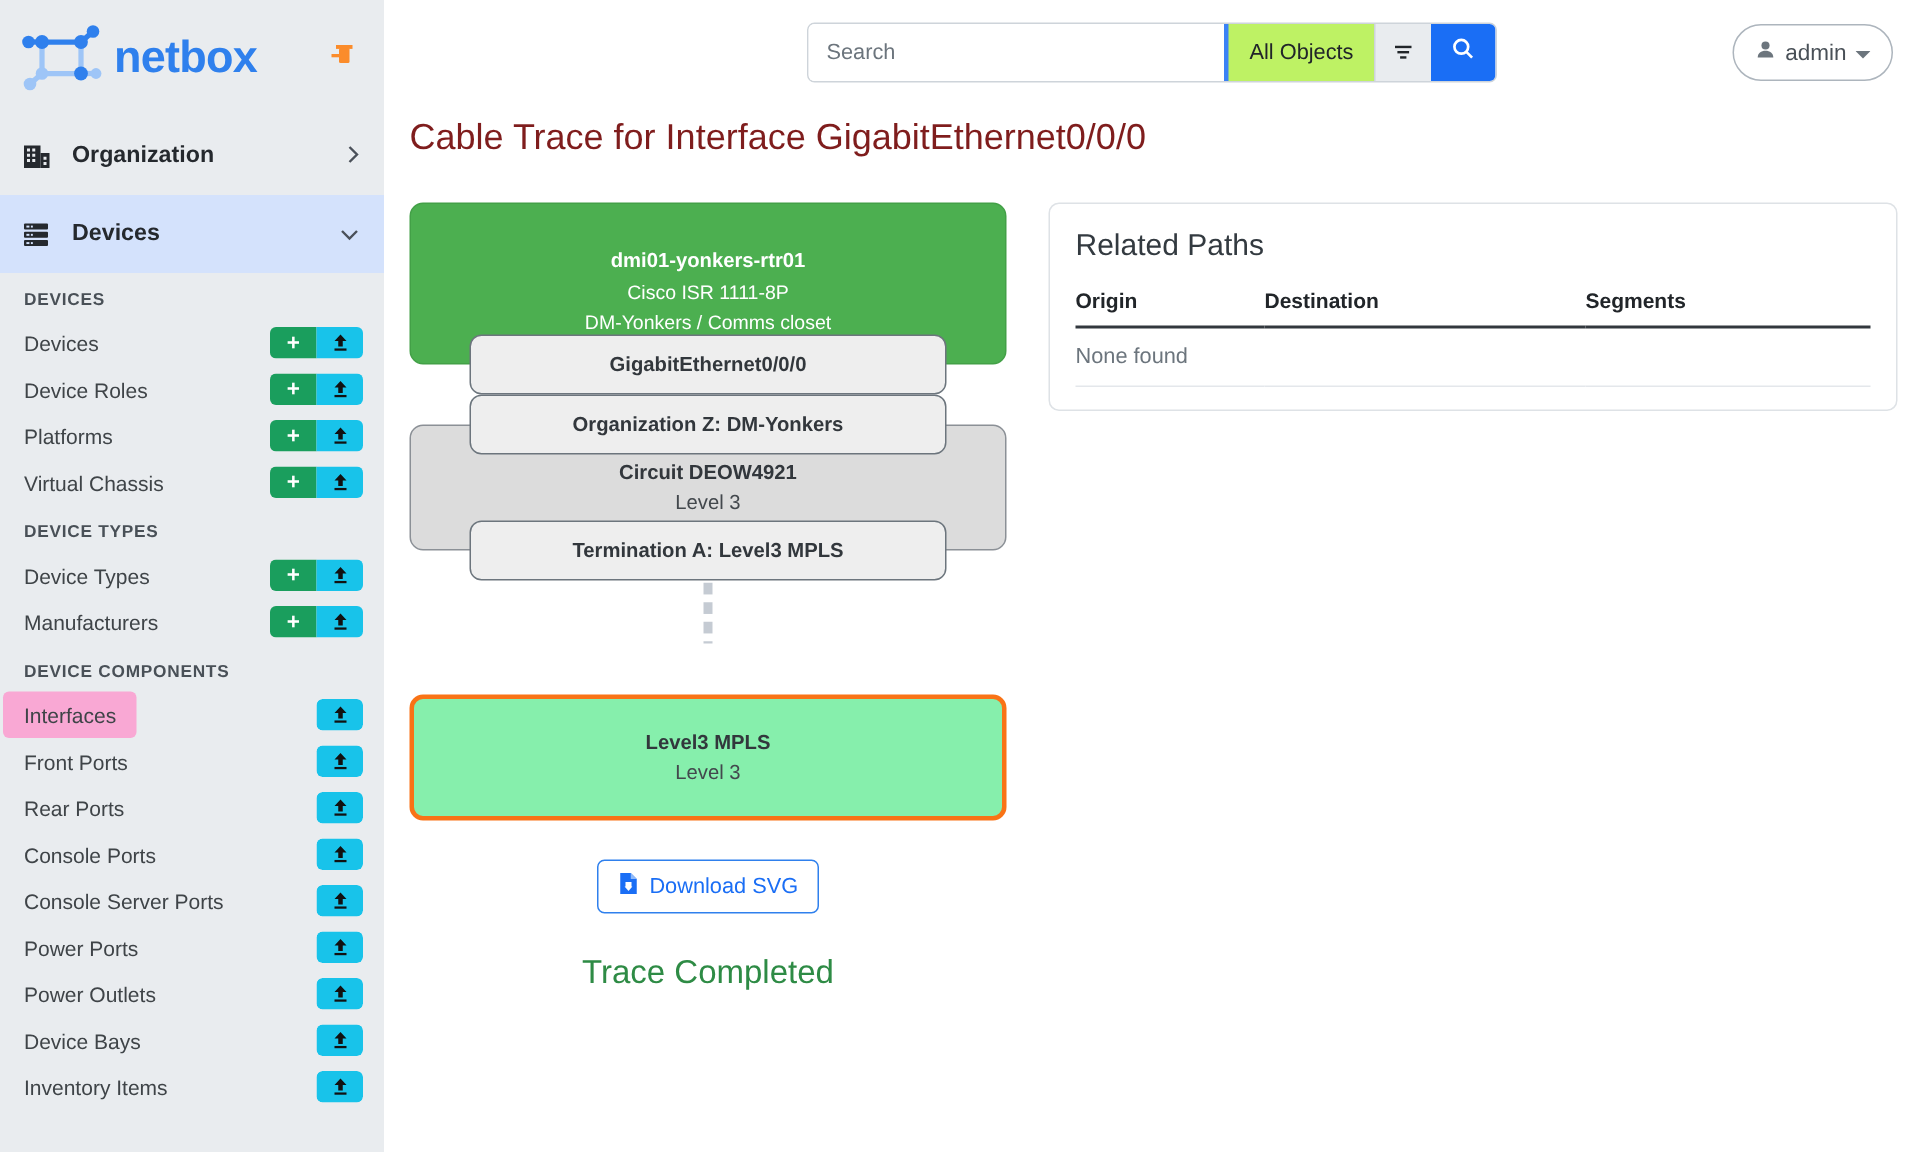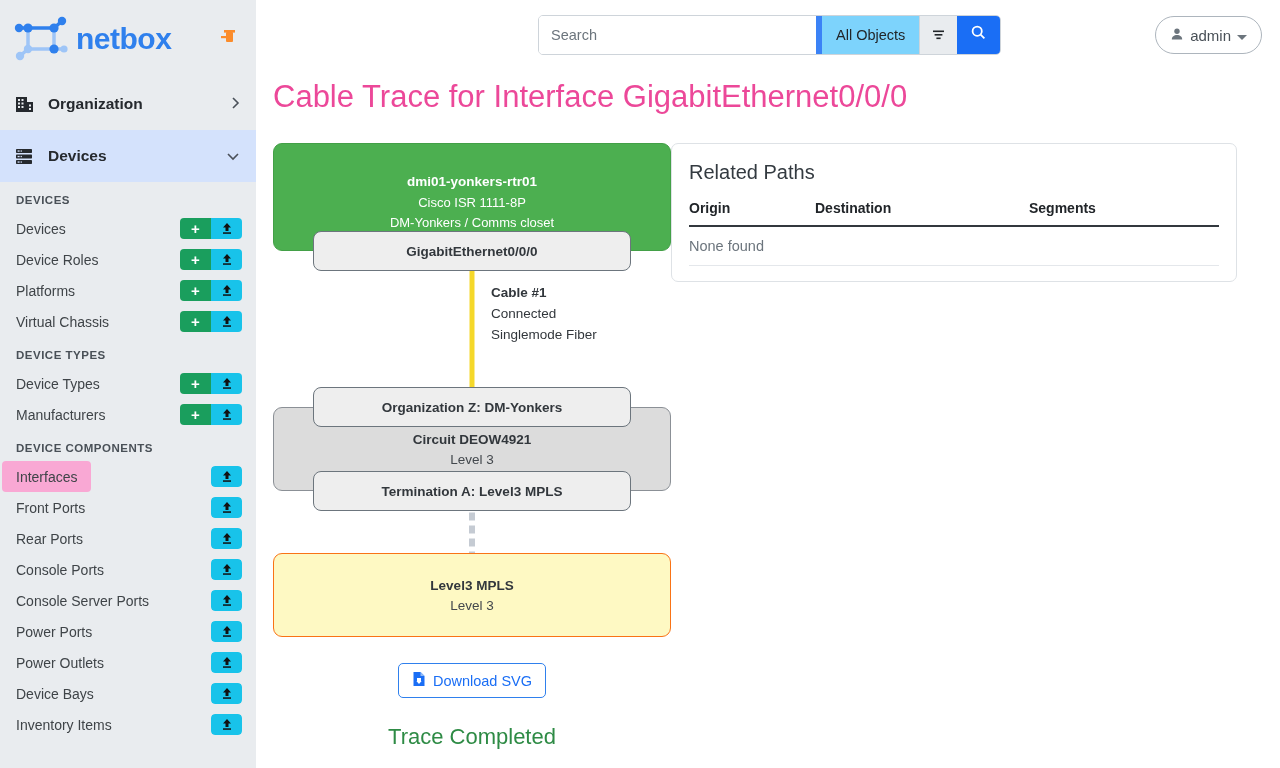--- a/index.html
+++ b/index.html
@@ -91,21 +91,21 @@
     border: 1px solid #ced4da; background: #fff;
     margin-left: 264px;
   }
   .search-input {
     width: 277px; border: none; outline: none;
     font-size: 14.5px; color: #212529; padding: 0 12px;
     background: #fff;
   }
   .search-input::placeholder { color: #6c757d; }
   .obj-select {
-    background: #7dd3fc; border-left: 6px solid #3b82f6;
+    background: #bef264; border-left: 3px solid #3b82f6;
     display: flex; align-items: center; padding: 12px 14px;
     font-size: 14.5px; color: #212529; cursor: pointer;
   }
   .filter-btn {
     background: #e9ecef; border-left: 1px solid #ced4da;
     display: flex; align-items: center; justify-content: center;
     width: 38px; cursor: pointer;
   }
   .search-btn {
     background: #1a6ef5; width: 43px;
@@ -115,26 +115,26 @@
   .user-btn {
     margin-left: auto;
     height: 38px; min-width: 104px;
     border: 1px solid #adb5bd; border-radius: 19px;
     display: flex; align-items: center; justify-content: center; gap: 6px;
     font-size: 15px; color: #495057; cursor: pointer; background: #fff;
     padding: 0 14px;
   }
 
   .page-title {
-    font-size: 31px; font-weight: 400; color: #ec4899;
+    font-size: 24px; font-weight: 400; color: #7f1d1d;
     padding: 8px 0 0 17px; margin: 0;
     line-height: 1.2;
   }
 
-  .content { display: flex; padding: 28px 16px 0 17px; }
+  .content { display: flex; padding: 28px 16px 0 17px; gap: 28px; }
   .trace-col { width: 398px; }
   .paths-col { flex: 1; }
 
   
   .trace { position: relative; }
   .node {
     border-radius: 9px;
     border: 1px solid #6c757d;
     text-align: center;
     position: relative;
@@ -182,24 +182,25 @@
   .dash-seg { height: 42px; position: relative; }
   .dash-line {
     position: absolute; left: 199px; top: 0; width: 6px; height: 42px;
     transform: translateX(-3px);
     background-image: linear-gradient(#c5cbd3 60%, rgba(255,255,255,0) 0%);
     background-position: left;
     background-size: 6px 13px;
     background-repeat: repeat-y;
   }
   .provider-box {
-    background: #fef9c3; border: 1px solid #f97316; border-radius: 9px;
+    background: #86efac; border: 3px solid #f97316; border-radius: 9px;
     width: 398px; height: 84px;
     display: flex; flex-direction: column; align-items: center; justify-content: center;
     gap: 5px;
+    margin-top: 34px;
   }
   .provider-box .pb-title { font-size: 13.5px; font-weight: 700; color: #32373c; }
   .provider-box .pb-sub { font-size: 13.5px; color: #43484d; }
 
   .dl-wrap { text-align: center; padding-top: 26px; }
   .dl-btn {
     display: inline-flex; align-items: center; gap: 7px;
     border: 1px solid #2f80ed; border-radius: 5px;
     color: #1a6ef5; background: #fff;
     font-size: 14.5px; padding: 7px 13px; cursor: pointer;
@@ -567,28 +568,20 @@
         <div class="trace">
 
           <div class="node node-device">
             <div class="n-title">dmi01-yonkers-rtr01</div>
             <div class="n-sub">Cisco ISR 1111-8P</div>
             <div class="n-sub">DM-Yonkers / Comms closet</div>
           </div>
 
           <div class="term-box ifc-box">GigabitEthernet0/0/0</div>
 
-          <div class="cable-seg">
-            <div class="cable-line"></div>
-            <div class="cable-info">
-              <div class="c-title">Cable #1</div>
-              <div class="c-line">Connected</div>
-              <div class="c-line">Singlemode Fiber</div>
-            </div>
-          </div>
 
           <div class="term-box">Organization Z: DM-Yonkers</div>
 
           <div class="circuit-wrap">
             <div class="circuit-box">
               <div class="cb-title">Circuit DEOW4921</div>
               <div class="cb-sub">Level 3</div>
             </div>
             <div class="term-box" style="margin-top:-20px;">Termination A: Level3 MPLS</div>
           </div>

